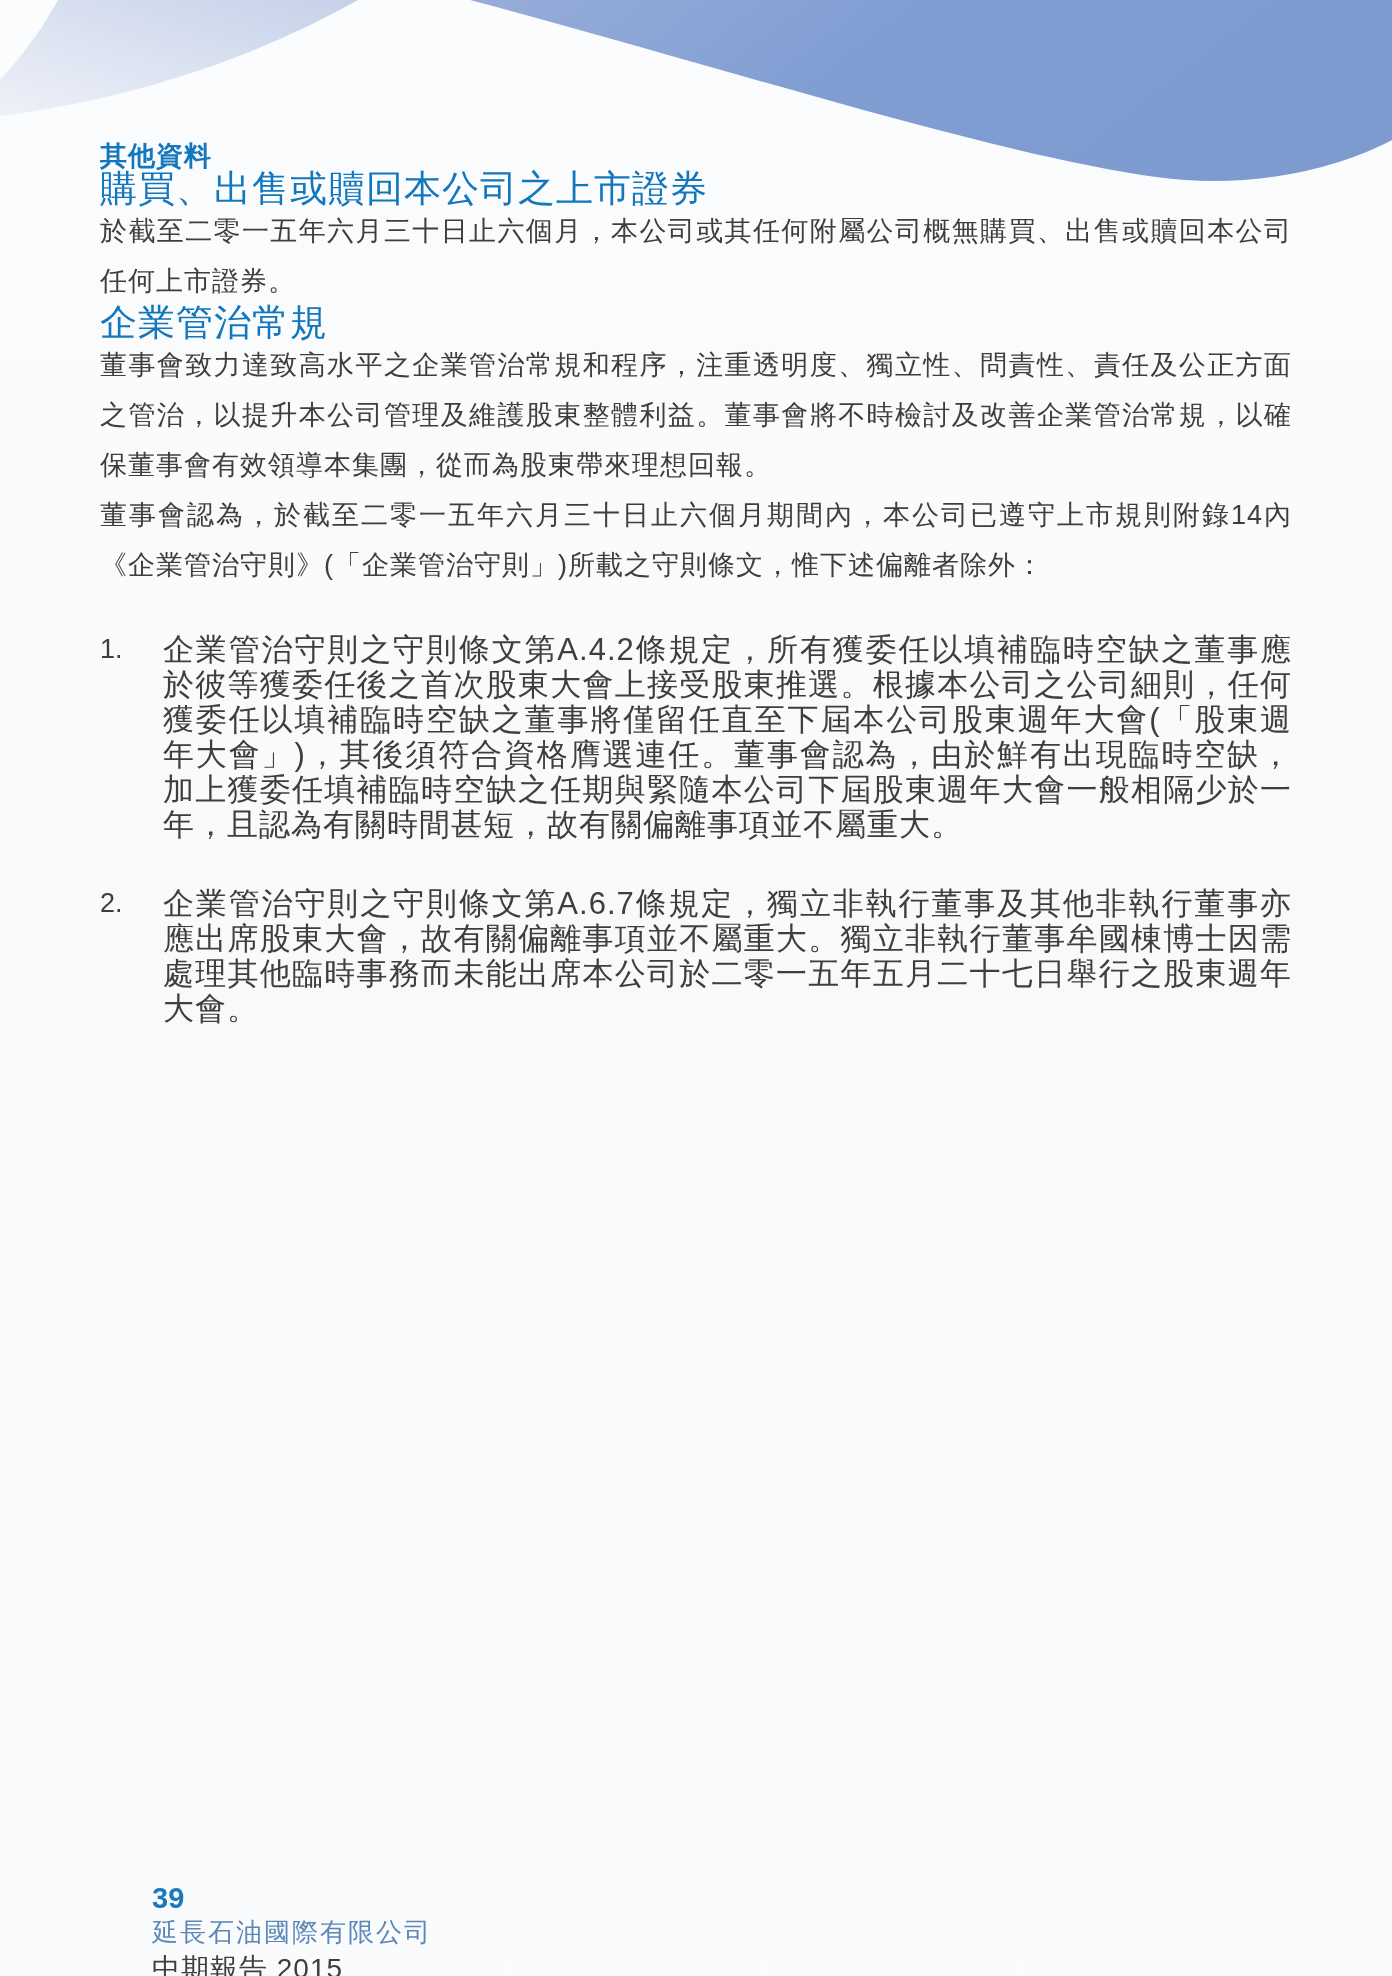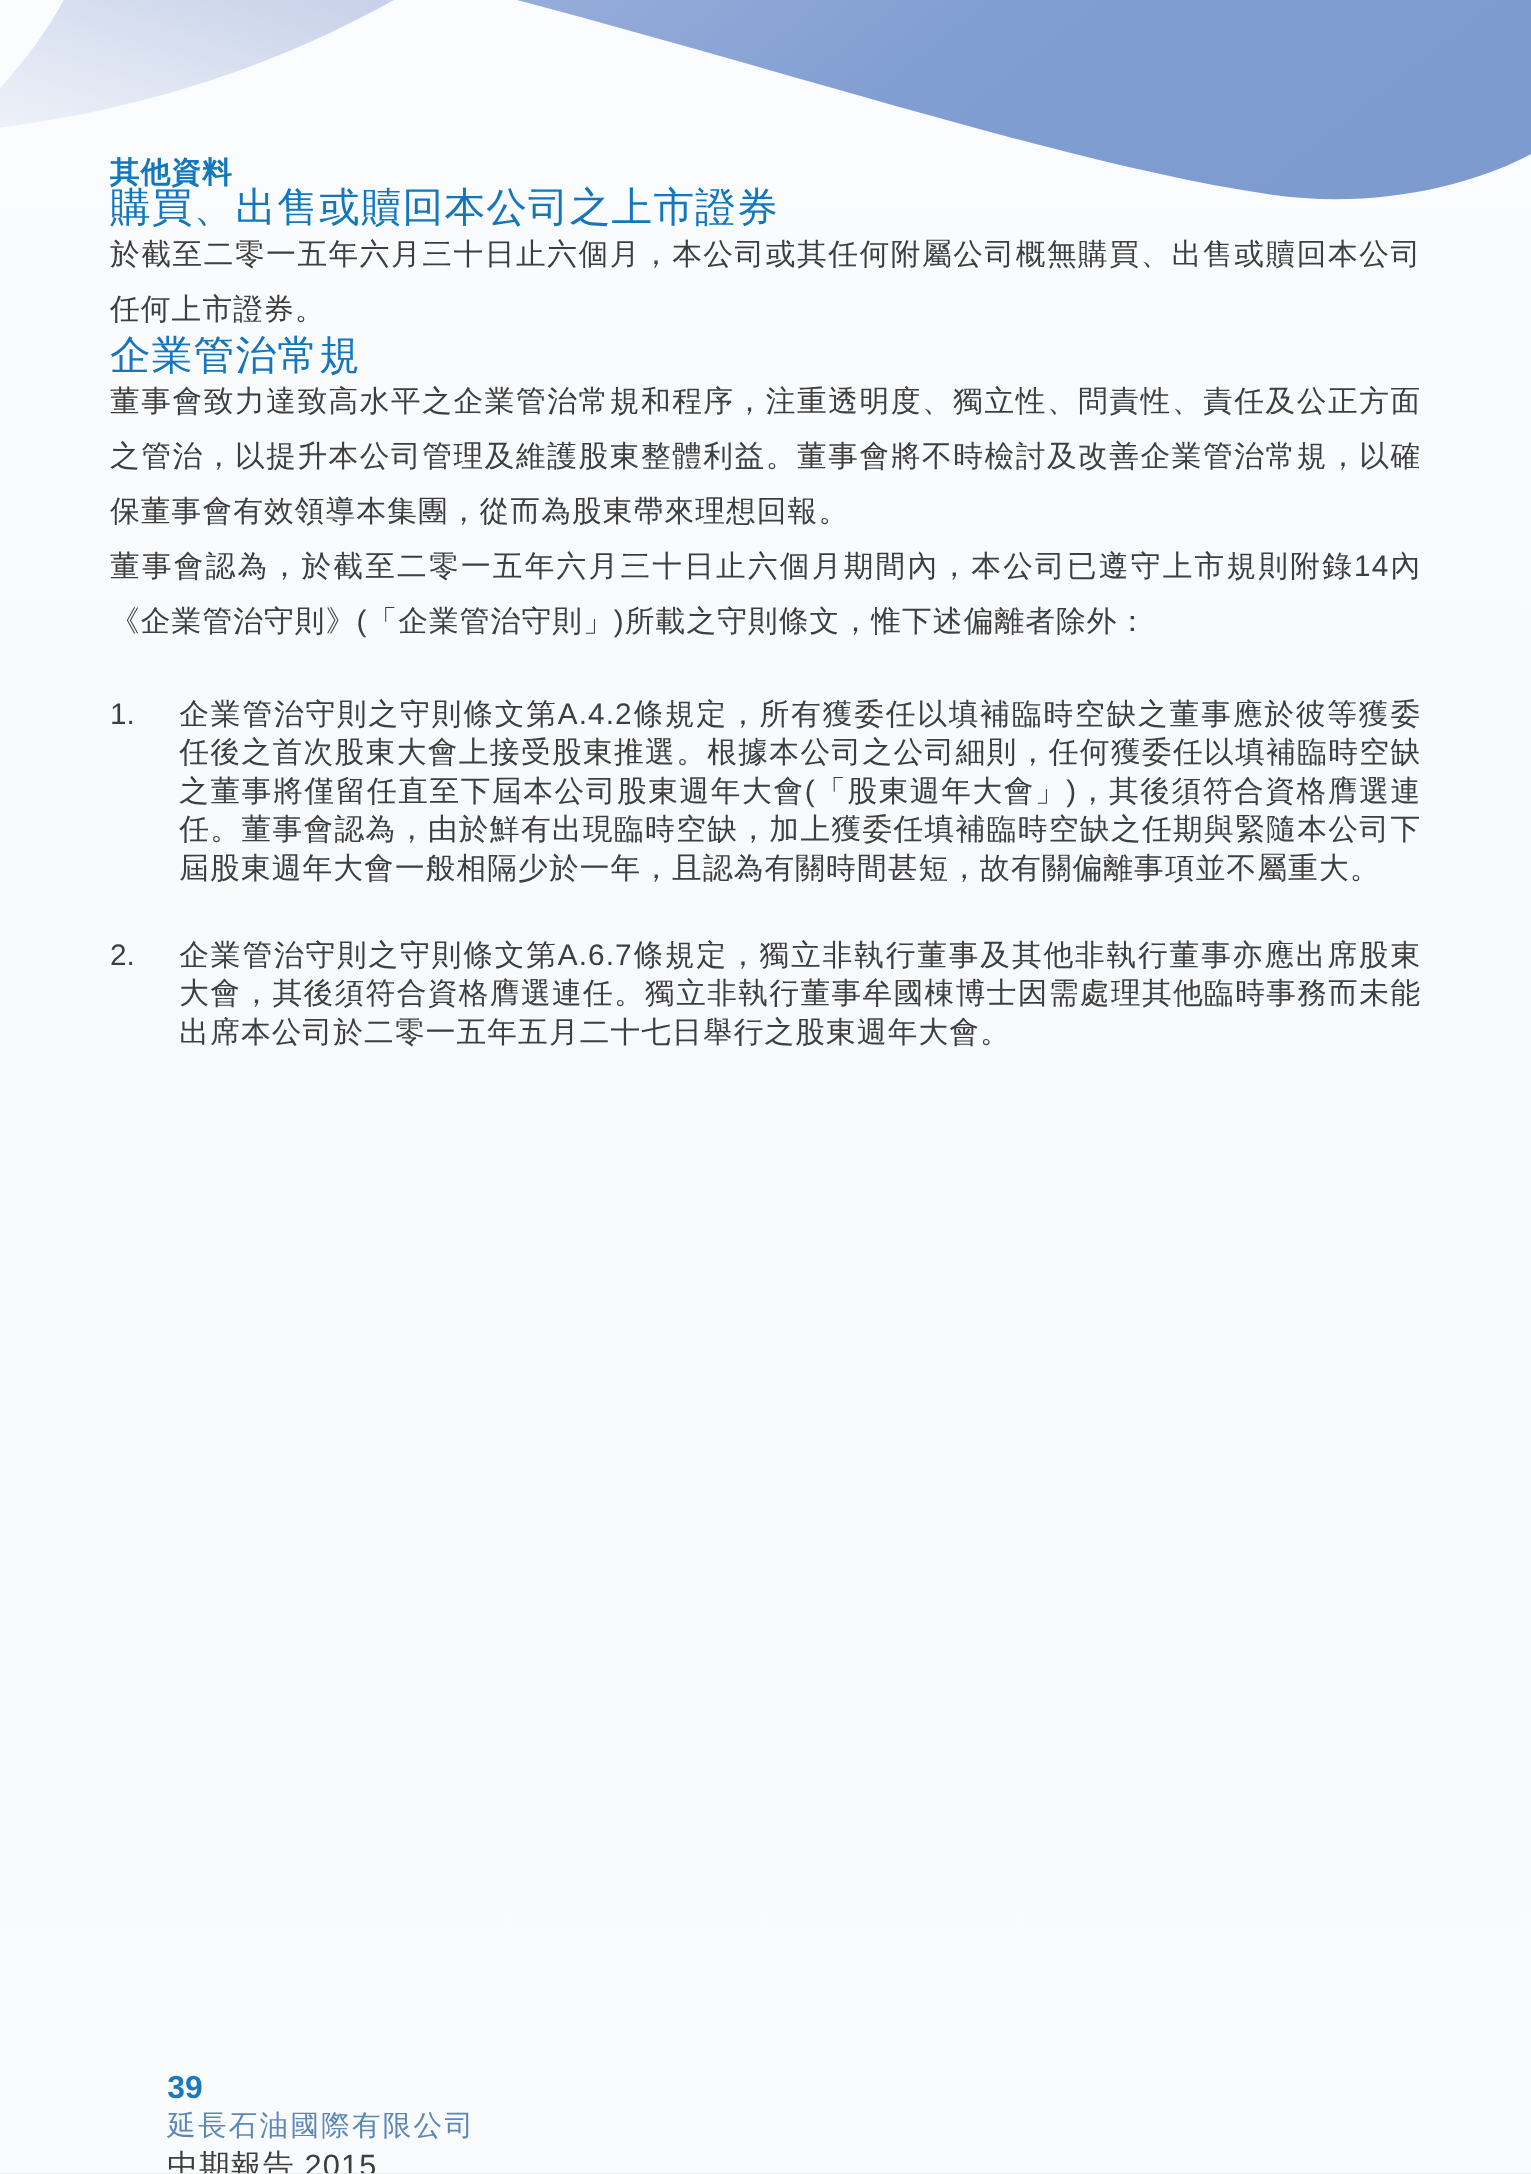--- a/index.html
+++ b/index.html
@@ -72,21 +72,21 @@
   ol.deviation-list li + li { margin-top: 44px; }
   .li-num {
     flex: none;
     width: 63px;
     font-size: 27px;
     line-height: 35px;
     color: #3e3e3e;
   }
   .li-text {
     flex: 1;
-    font-size: 27px;
+    font-size: 31px;
     line-height: 35px;
     color: #3e3e3e;
     letter-spacing: 1px;
     text-align: justify;
     text-justify: inter-ideograph;
   }
 
   .page-footer {
     position: absolute;
     left: 100px;
@@ -150,21 +150,21 @@
       <p class="body-text p-after-h2-b">董事會致力達致高水平之企業管治常規和程序，注重透明度、獨立性、問責性、責任及公正方面之管治，以提升本公司管理及維護股東整體利益。董事會將不時檢討及改善企業管治常規，以確保董事會有效領導本集團，從而為股東帶來理想回報。</p>
       <p class="body-text p-gap">董事會認為，於截至二零一五年六月三十日止六個月期間內，本公司已遵守上市規則附錄14內《企業管治守則》(「企業管治守則」)所載之守則條文，惟下述偏離者除外：</p>
 
       <ol class="deviation-list">
         <li>
           <span class="li-num">1.</span>
           <span class="li-text">企業管治守則之守則條文第A.4.2條規定，所有獲委任以填補臨時空缺之董事應於彼等獲委任後之首次股東大會上接受股東推選。根據本公司之公司細則，任何獲委任以填補臨時空缺之董事將僅留任直至下屆本公司股東週年大會(「股東週年大會」)，其後須符合資格膺選連任。董事會認為，由於鮮有出現臨時空缺，加上獲委任填補臨時空缺之任期與緊隨本公司下屆股東週年大會一般相隔少於一年，且認為有關時間甚短，故有關偏離事項並不屬重大。</span>
         </li>
         <li>
           <span class="li-num">2.</span>
-          <span class="li-text">企業管治守則之守則條文第A.6.7條規定，獨立非執行董事及其他非執行董事亦應出席股東大會，其後須符合資格膺選連任。獨立非執行董事牟國棟博士因需處理其他臨時事務而未能出席本公司於二零一五年五月二十七日舉行之股東週年大會。</span>
+          <span class="li-text">企業管治守則之守則條文第A.6.7條規定，獨立非執行董事及其他非執行董事亦應出席股東大會，故有關偏離事項並不屬重大。獨立非執行董事牟國棟博士因需處理其他臨時事務而未能出席本公司於二零一五年五月二十七日舉行之股東週年大會。</span>
         </li>
       </ol>
     </section>
 
   </div>
 
   <div class="page-footer">
     <span class="footer-page-num">39</span>
     <span class="footer-company">延長石油國際有限公司</span>
     <span class="footer-report">中期報告 2015</span>

